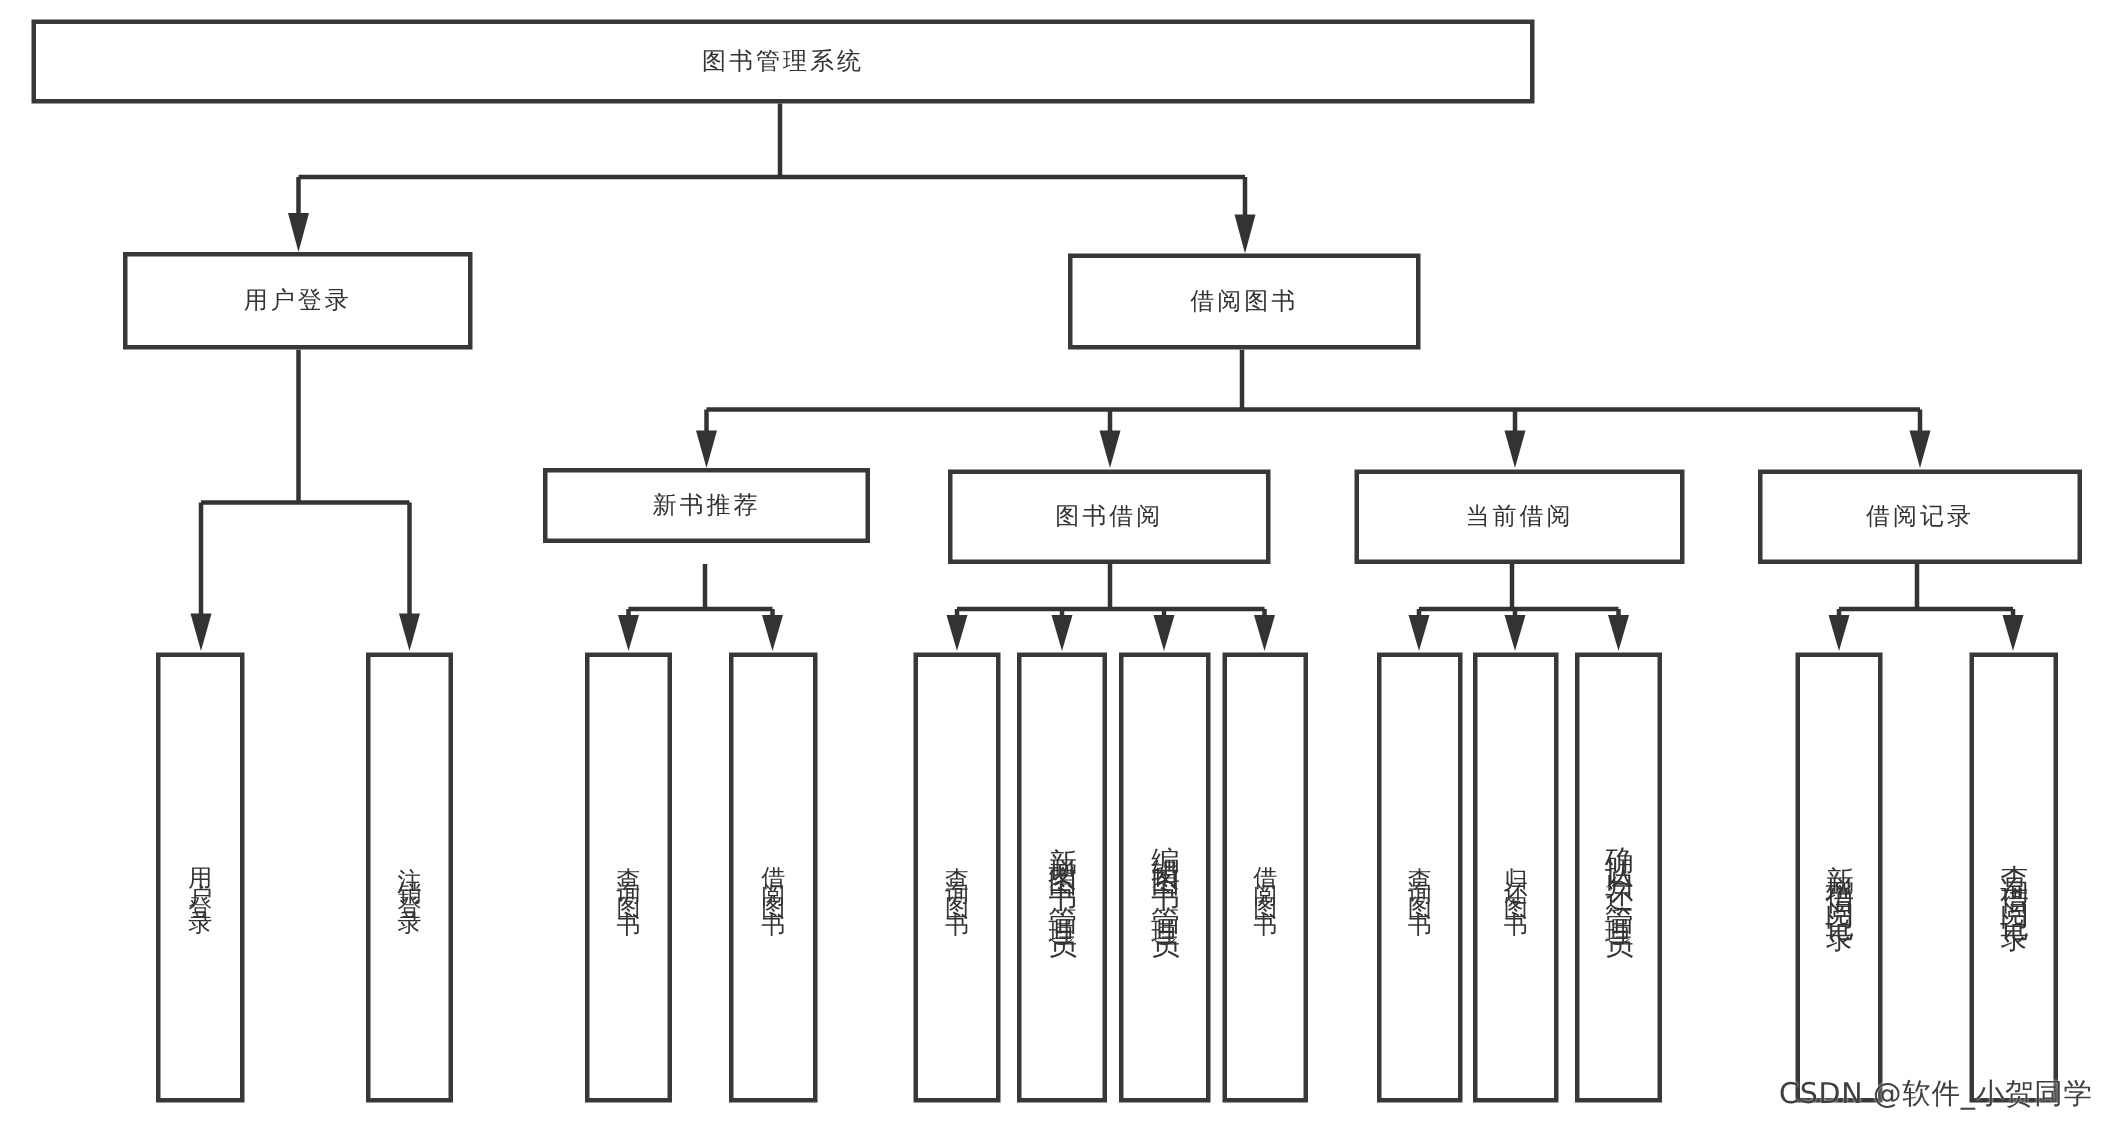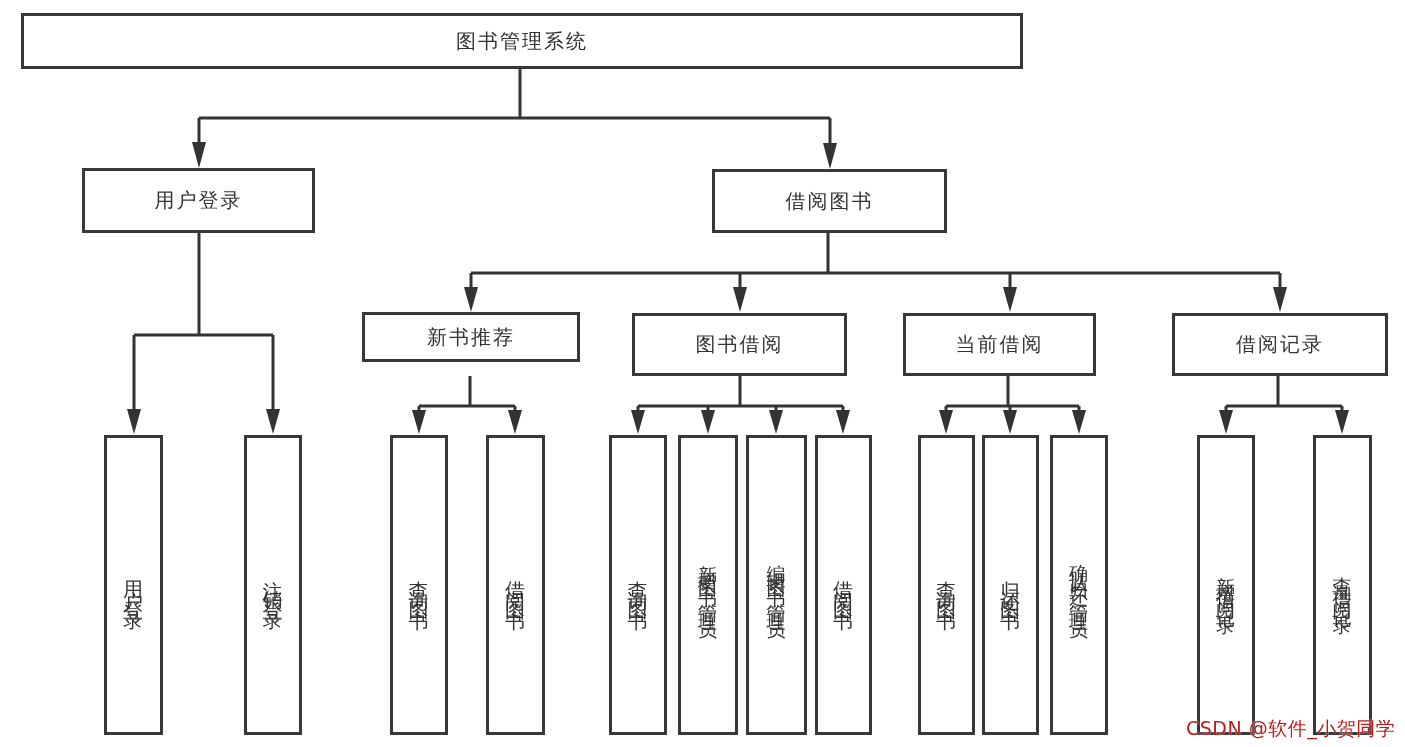--- a/index.html
+++ b/index.html
@@ -28,21 +28,21 @@
     position: absolute;
     box-sizing: border-box;
     border: 3px solid #383838;
     background: #ffffff;
     display: flex;
     align-items: center;
     justify-content: center;
     text-align: center;
   }
   .box .lbl {
-    font-size: 20px;
+    font-size: 16px;
     letter-spacing: 2px;
     color: #333333;
     white-space: nowrap;
   }
   .leaf .lbl {
     writing-mode: vertical-rl;
     text-orientation: mixed;
     letter-spacing: 10px;
     white-space: normal;
     line-height: 1;
@@ -50,21 +50,21 @@
   .leaf.long .lbl {
     letter-spacing: 8px;
     font-size: 19px;
   }
   .watermark {
     position: absolute;
     left: 1186px;
     top: 716px;
     font-size: 19px;
     letter-spacing: 0.5px;
-    color: #b91c1c;
+    color: #404040;
     text-shadow: 0 0 2px #ffffff;
     white-space: nowrap;
   }
 </style>
 </head>
 <body>
 
 <div id="stage">
 
   <svg id="connectors" viewBox="0 0 1405 747" xmlns="http://www.w3.org/2000/svg">
@@ -150,21 +150,21 @@
   <div class="box" style="left:712px; top:169px; width:235px; height:64px;">
     <span class="lbl">借阅图书</span>
   </div>
 
   <div class="box" style="left:362px; top:312px; width:218px; height:50px;">
     <span class="lbl">新书推荐</span>
   </div>
   <div class="box" style="left:632px; top:313px; width:215px; height:63px;text-align:right;">
     <span class="lbl">图书借阅</span>
   </div>
-  <div class="box" style="left:903px; top:313px; width:193px; height:63px;">
+  <div class="box" style="left:903px; top:313px; width:220px; height:63px;">
     <span class="lbl">当前借阅</span>
   </div>
   <div class="box" style="left:1172px; top:313px; width:216px; height:63px;">
     <span class="lbl">借阅记录</span>
   </div>
 
   <div class="box leaf" style="left:104px; top:435px; width:59px; height:300px;">
     <span class="lbl">用户登录</span>
   </div>
   <div class="box leaf" style="left:244px; top:435px; width:58px; height:300px;">

